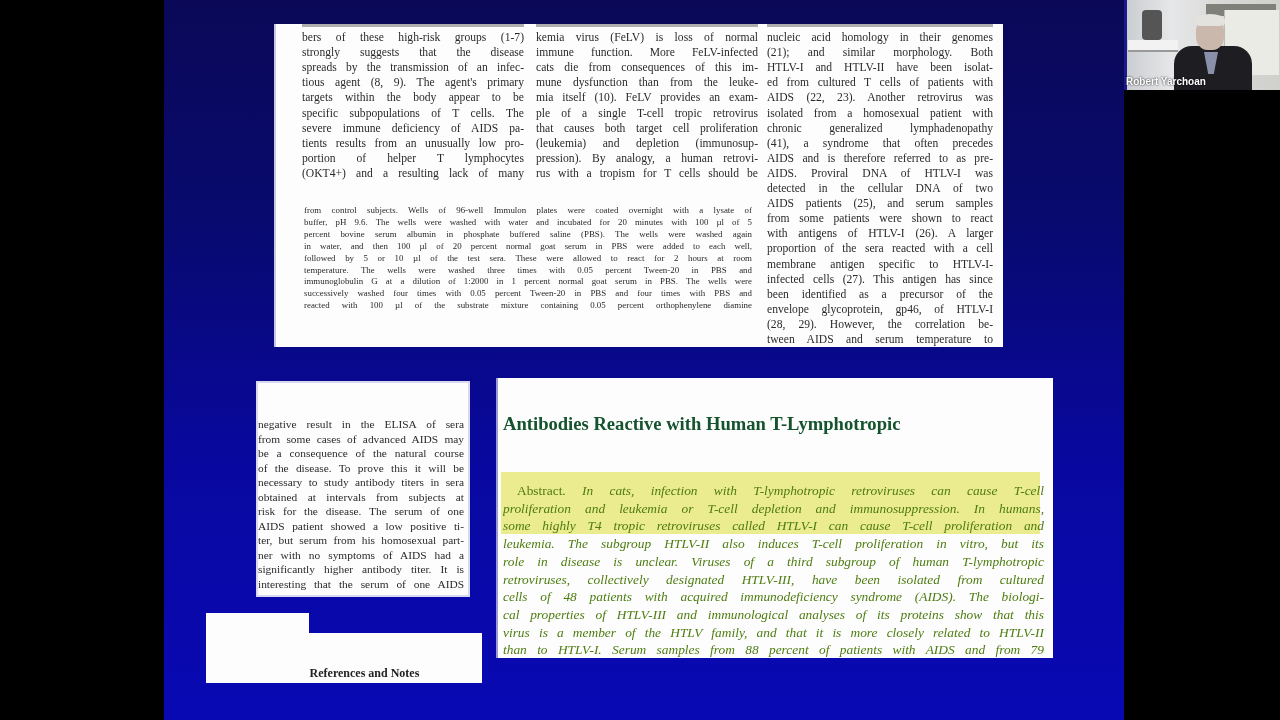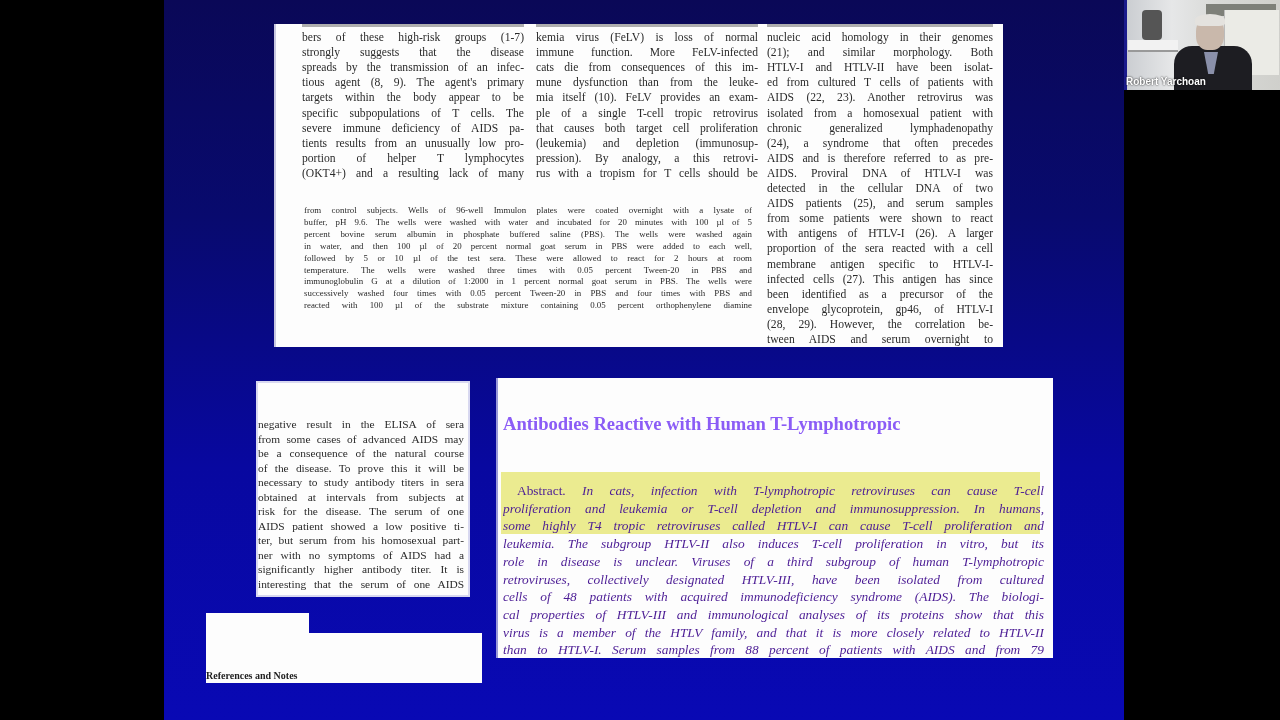--- a/index.html
+++ b/index.html
@@ -31,37 +31,37 @@
   }
 
   
   .clip-left { left: 92px; top: 381px; width: 214px; height: 216px; border: 2px solid #d8d8f0; }
   .clip-left .col { left: 0; top: 34px; width: 206px; font-size: 11.4px; line-height: 14.5px; }
 
   
   .clip-ref-small { left: 42px; top: 613px; width: 103px; height: 20px; background: #fdfdfd; }
   .clip-ref { left: 42px; top: 633px; width: 276px; height: 50px; }
   .ref-heading {
-    position: absolute; left: 0; right: 0; bottom: 2px; text-align: left;
-    font-weight: bold; font-size: 10px; color: #222;
+    position: absolute; left: 0; right: 0; bottom: 2px; text-align: center;
+    font-weight: bold; font-size: 12px; color: #222; padding-left: 41px;
   }
 
   
   .clip-main { left: 332px; top: 378px; width: 557px; height: 280px; border-left: 2px solid #9a9ad8; }
   .article-title {
     position: absolute; left: 5px; top: 31px; width: 540px;
-    font-weight: bold; font-size: 18.6px; line-height: 29px; color: #8b5cf6;
+    font-weight: bold; font-size: 18.6px; line-height: 29px; color: #14532d;
   }
   .highlight {
     position: absolute; left: 3px; top: 94px; width: 539px; height: 62px;
     background: #eaea8a; opacity: .95;
   }
   .abstract {
     position: absolute; left: 5px; top: 104px; width: 541px;
-    font-size: 13.4px; line-height: 17.7px; text-align: justify; text-align-last: justify; color: #4c1d95;
+    font-size: 13.4px; line-height: 17.7px; text-align: justify; text-align-last: justify; color: #4d7c0f;
   }
   .abstract .lbl { font-style: normal; padding-left: 14px; }
   .abstract .it { font-style: italic; }
   .abstract .line { display: block; white-space: nowrap; overflow: hidden; }
 
   
   .video-tile {
     position: absolute; left: 1120px; top: 0; width: 160px; height: 90px; overflow: hidden;
     background: linear-gradient(90deg, #c9ccd0 0%, #e6e7e8 30%, #d8d9d6 60%, #cfcfcb 100%);
   }
@@ -104,46 +104,46 @@
       <div class="col col-2">
         <p class="cutline">major features of infection with feline leu-</p>
         <p>kemia virus (FeLV) is loss of normal</p>
         <p>immune function. More FeLV-infected</p>
         <p>cats die from consequences of this im-</p>
         <p>mune dysfunction than from the leuke-</p>
         <p>mia itself (10). FeLV provides an exam-</p>
         <p>ple of a single T-cell tropic retrovirus</p>
         <p>that causes both target cell proliferation</p>
         <p>(leukemia) and depletion (immunosup-</p>
-        <p>pression). By analogy, a this retrovi-</p>
+        <p>pression). By analogy, a human retrovi-</p>
         <p>rus with a tropism for T cells should be</p>
       </div>
       <div class="col col-3">
         <p class="cutline">and HTLV-II share many features: significant</p>
         <p>nucleic acid homology in their genomes</p>
         <p>(21); and similar morphology. Both</p>
         <p>HTLV-I and HTLV-II have been isolat-</p>
         <p>ed from cultured T cells of patients with</p>
         <p>AIDS (22, 23). Another retrovirus was</p>
         <p>isolated from a homosexual patient with</p>
         <p>chronic generalized lymphadenopathy</p>
-        <p>(24), a syndrome that often precedes</p>
+        <p>(41), a syndrome that often precedes</p>
         <p>AIDS and is therefore referred to as pre-</p>
         <p>AIDS. Proviral DNA of HTLV-I was</p>
         <p>detected in the cellular DNA of two</p>
         <p>AIDS patients (25), and serum samples</p>
         <p>from some patients were shown to react</p>
         <p>with antigens of HTLV-I (26). A larger</p>
         <p>proportion of the sera reacted with a cell</p>
         <p>membrane antigen specific to HTLV-I-</p>
         <p>infected cells (27). This antigen has since</p>
         <p>been identified as a precursor of the</p>
         <p>envelope glycoprotein, gp46, of HTLV-I</p>
         <p>(28, 29). However, the correlation be-</p>
-        <p>tween AIDS and serum overnight to</p>
+        <p>tween AIDS and serum temperature to</p>
 
       </div>
       <div class="table-caption">
         <p>from control subjects. Wells of 96-well Immulon plates were coated overnight with a lysate of</p>
         <p>buffer, pH 9.6. The wells were washed with water and incubated for 20 minutes with 100 µl of 5</p>
         <p>percent bovine serum albumin in phosphate buffered saline (PBS). The wells were washed again</p>
         <p>in water, and then 100 µl of 20 percent normal goat serum in PBS were added to each well,</p>
         <p>followed by 5 or 10 µl of the test sera. These were allowed to react for 2 hours at room</p>
         <p>temperature. The wells were washed three times with 0.05 percent Tween-20 in PBS and</p>
         <p>immunoglobulin G at a dilution of 1:2000 in 1 percent normal goat serum in PBS. The wells were</p>

